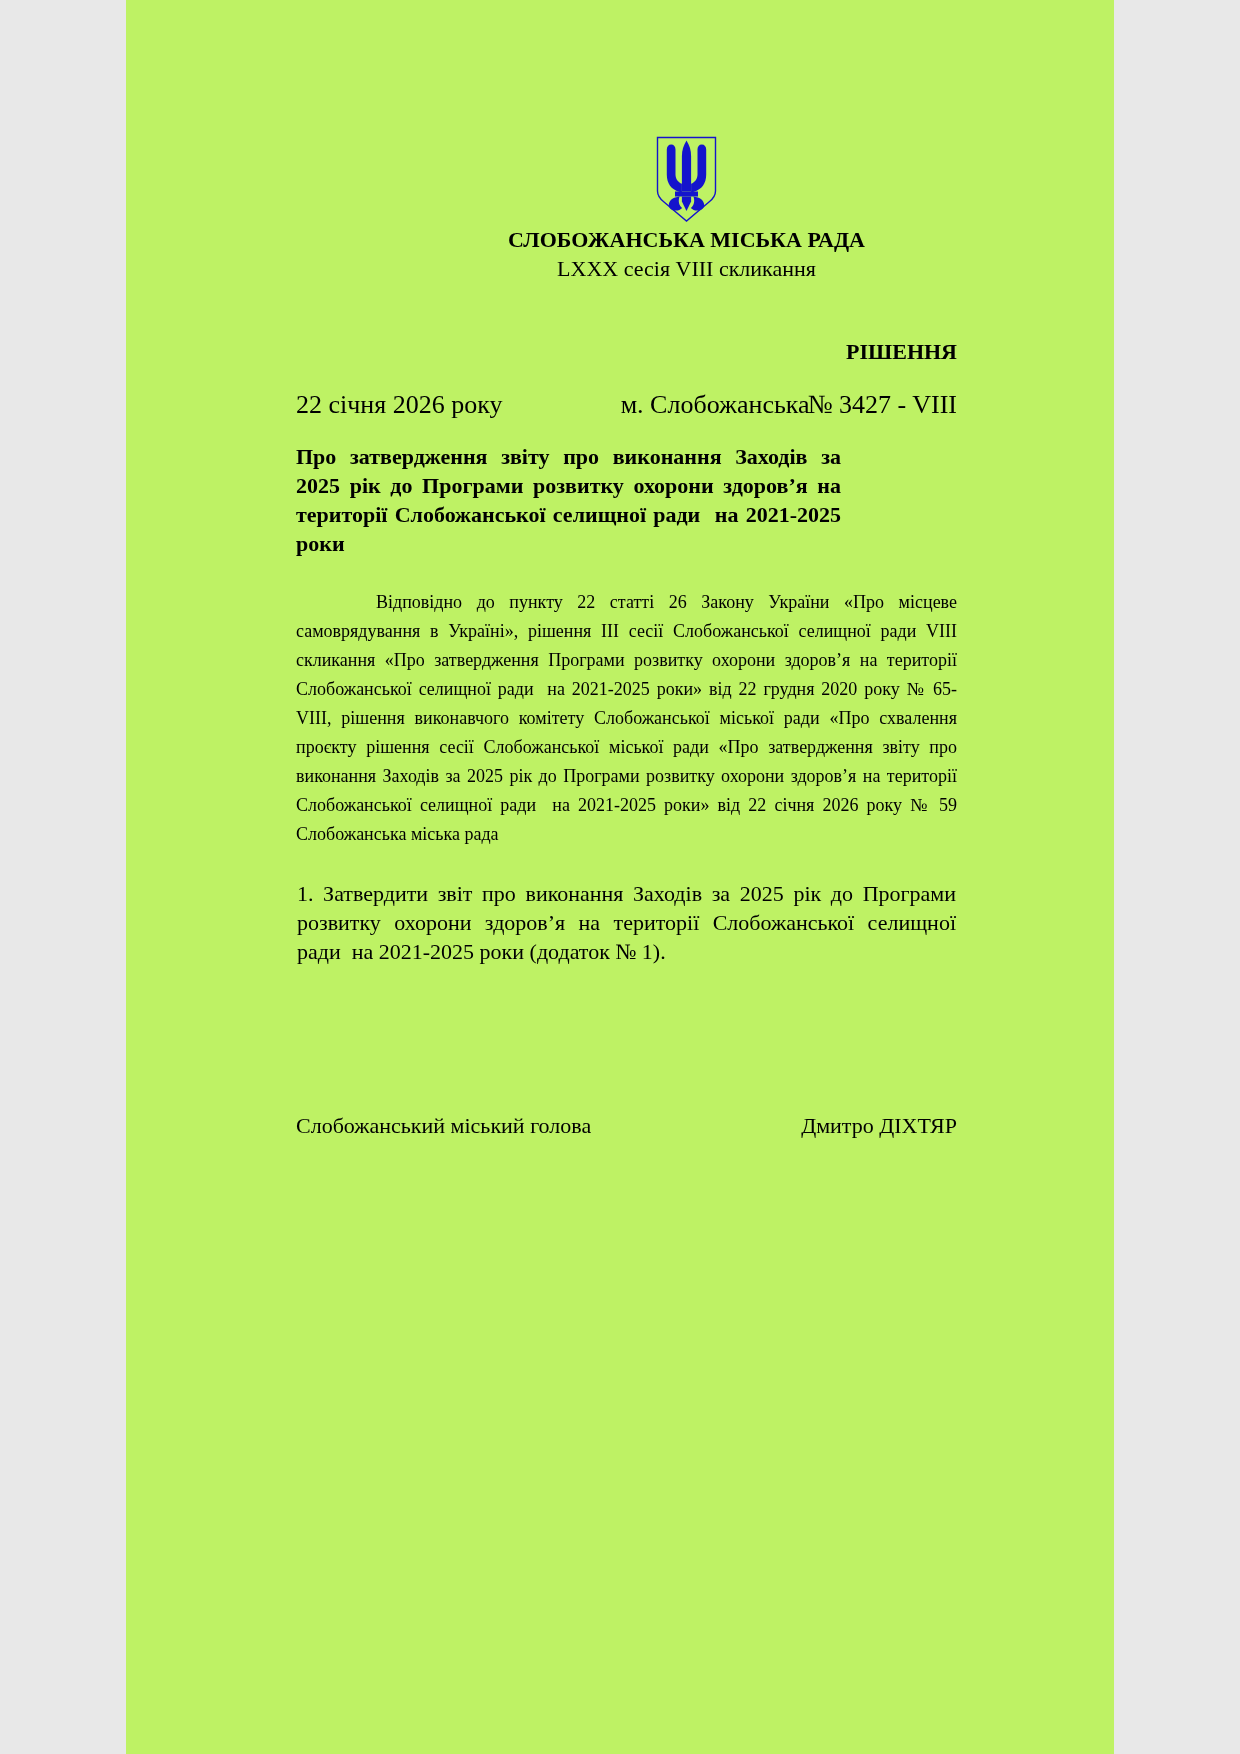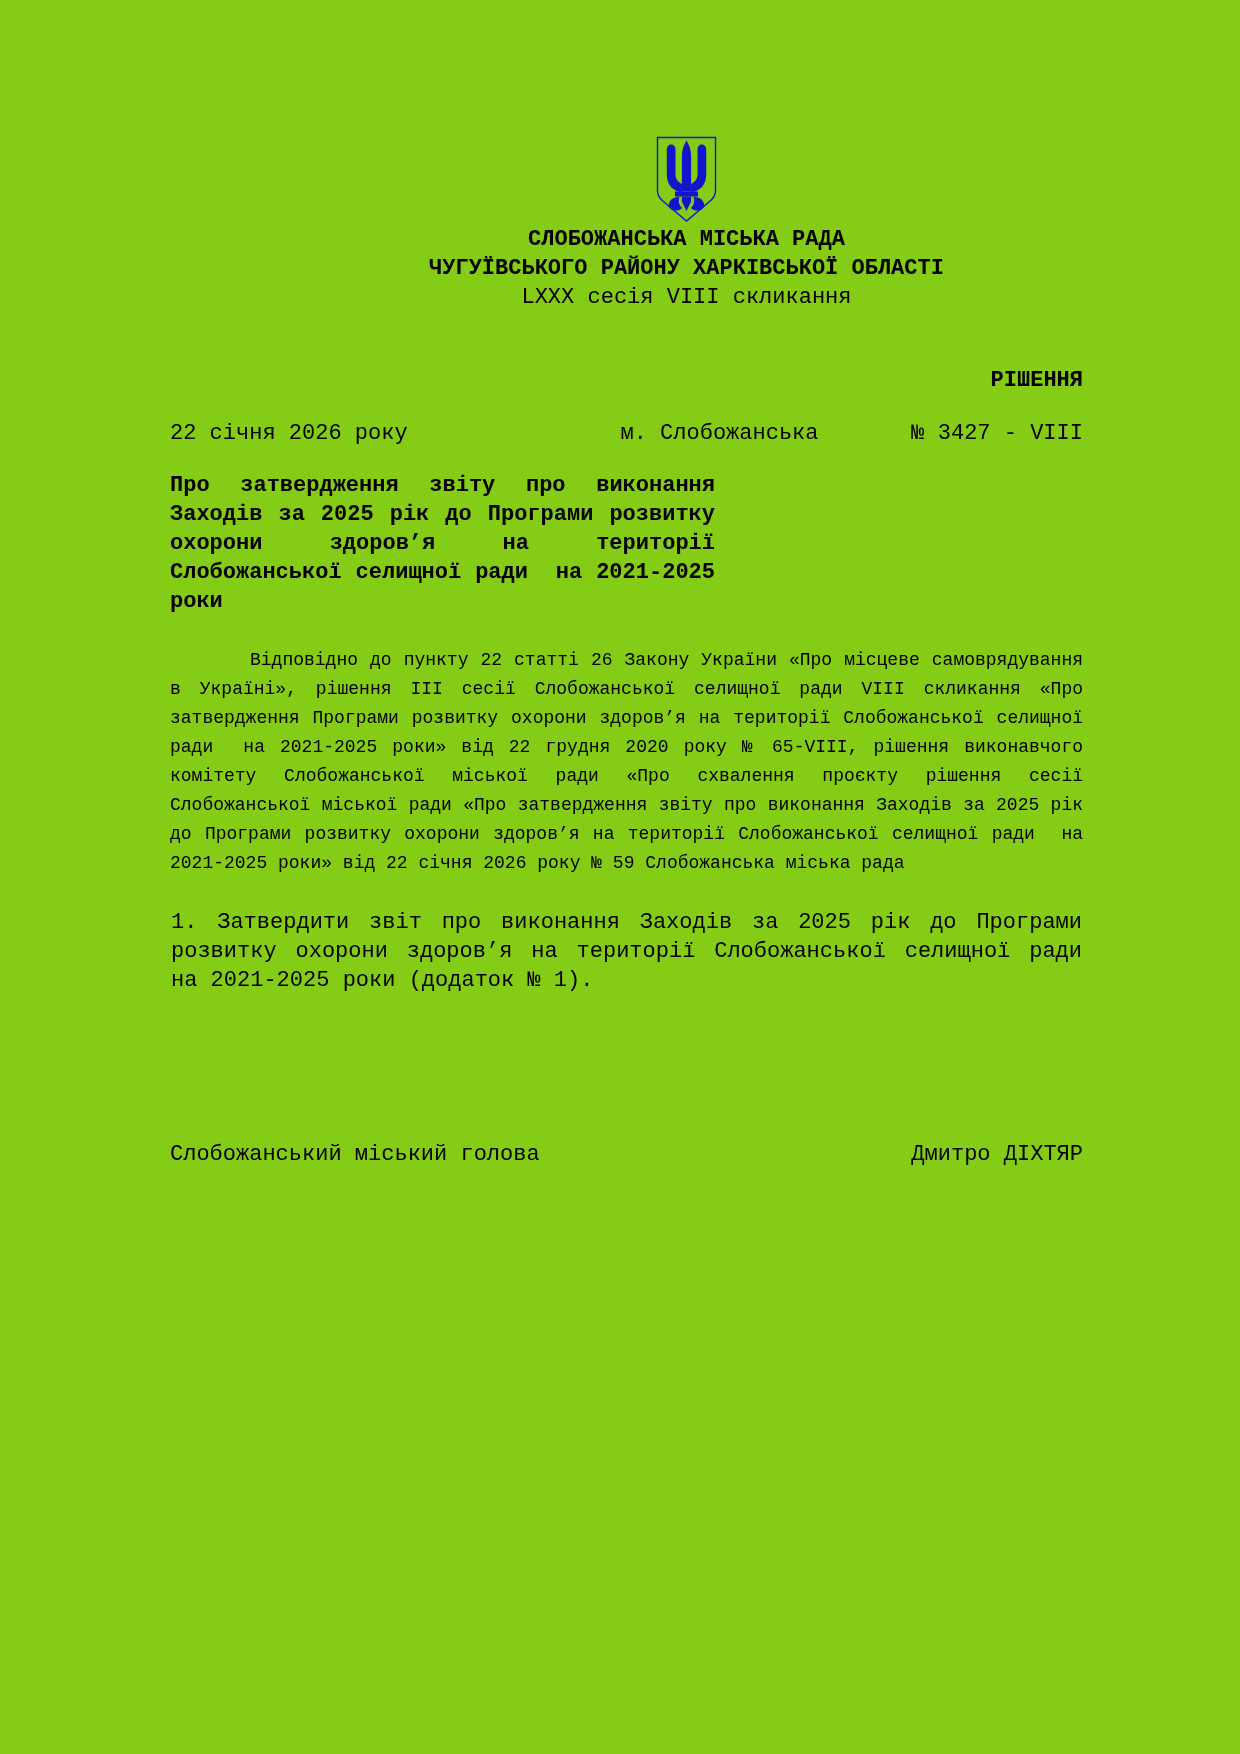--- a/index.html
+++ b/index.html
@@ -1,35 +1,35 @@
 <!DOCTYPE html>
 <html><head>
 <meta charset="utf-8">
 <style>
   html,body{margin:0;padding:0;background:#e8e8e8;}
   .page{
     position:relative;
-    width:1240px;height:1754px;
+    width:988px;height:1754px;
     margin:0 auto;
-    background:#84cc16;
-    font-family:Liberation Mono, monospace;
+    background:#bef264;
+    font-family:Liberation Serif, serif;
     color:#000;
     box-sizing:border-box;
     padding:135px 157px 0 170px;
     overflow:hidden;
   }
   .emblem{width:65px;height:90px;margin:0 auto;}
   .letterhead{margin-left:120px;text-align:center;}
   .h-line{font-size:22px;line-height:29px;font-weight:bold;}
   .h-line.session{font-weight:normal;}
   .h-line:first-of-type{margin-top:9px;}
   .doc-type{font-size:22px;line-height:29px;font-weight:bold;text-align:right;margin-top:54px;}
   .date-row{
     display:flex;justify-content:space-between;align-items:baseline;
-    font-size:22px;line-height:29px;margin-top:24px;
+    font-size:26px;line-height:29px;margin-top:24px;
   }
   .date-row .place{transform:translateX(60px);}
   .subject{
     width:545px;
     font-size:22px;line-height:29px;font-weight:bold;
     text-align:justify;white-space:pre-wrap;
     margin:23px 0 16px 0;
   }
   .preamble{
     font-size:18px;line-height:29px;
@@ -62,21 +62,20 @@
           <path d="M17.2 9.5 C14.5 9.5 12.8 11.6 12.8 14.6 L12.8 39.5 C12.8 48.6 17.3 54.4 25.1 56.7 L27.9 57.5 L27.9 48.8 C24 47.3 21.5 43.9 21.5 39.5 L21.5 14.6 C21.5 11.6 19.9 9.5 17.2 9.5 Z"></path>
           <path d="M47.8 9.5 C50.5 9.5 52.2 11.6 52.2 14.6 L52.2 39.5 C52.2 48.6 47.7 54.4 39.9 56.7 L37.1 57.5 L37.1 48.8 C41 47.3 43.5 43.9 43.5 39.5 L43.5 14.6 C43.5 11.6 45.1 9.5 47.8 9.5 Z"></path>
           <path d="M21 56.5 L44 56.5 L44 61.5 L21 61.5 Z"></path>
           <path d="M27.9 61.5 L37.1 61.5 L37.1 66.5 L32.5 76 L27.9 66.5 Z"></path>
           <path d="M25.5 61.5 C19 62.2 14.8 65.6 14.8 70 C14.8 73.3 17.8 75.6 21.8 75.6 C24.4 75.6 26.6 74.7 28.2 73 C24.9 70.4 24 66.3 25.5 61.5 Z"></path>
           <path d="M39.5 61.5 C46 62.2 50.2 65.6 50.2 70 C50.2 73.3 47.2 75.6 43.2 75.6 C40.6 75.6 38.4 74.7 36.8 73 C40.1 70.4 41 66.3 39.5 61.5 Z"></path>
         </g>
       </svg>
     </div>
     <div class="h-line">СЛОБОЖАНСЬКА МІСЬКА РАДА</div>
-    <div class="h-line">ЧУГУЇВСЬКОГО РАЙОНУ ХАРКІВСЬКОЇ ОБЛАСТІ</div>
     <div class="h-line session">LXXX сесія VIII скликання</div>
     <div class="doc-type">РІШЕННЯ</div>
   </div>
 
   <div class="date-row">
     <span>22 січня 2026 року</span>
     <span class="place">м. Слобожанська</span>
     <span>№ 3427 - VIII</span>
   </div>
 

